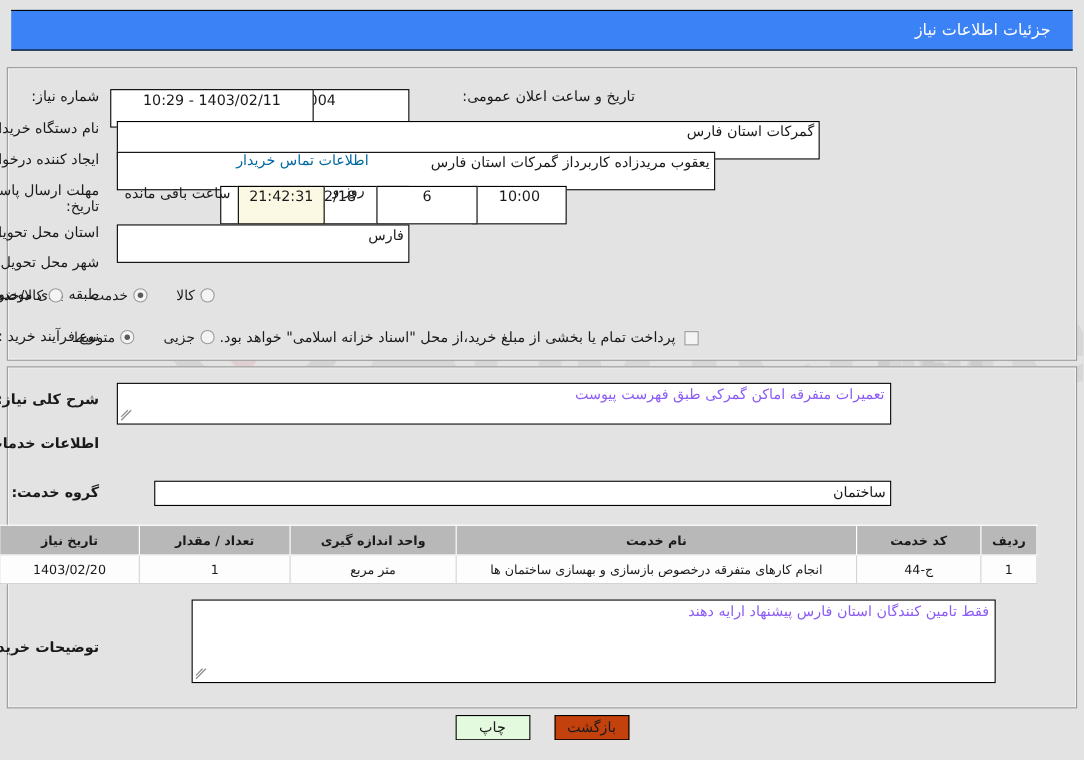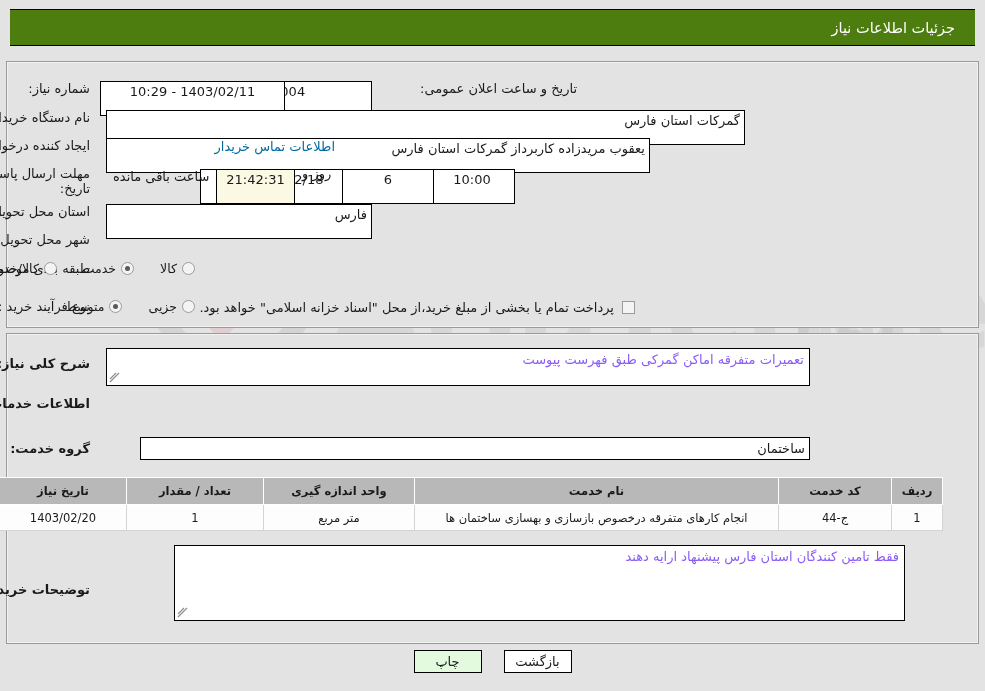--- a/index.html
+++ b/index.html
@@ -24,21 +24,21 @@
     width: 985px; height: 691px;
     pointer-events: none;
     z-index: 0;
   }
 
   
   .titlebar {
     position: absolute;
     left: 10px; top: 9px;
     width: 965px; height: 37px;
-    background: #4d7c0f;
+    background: #3b82f6;
     border-top: 1px solid #000;
     border-bottom: 1px solid #000;
     box-sizing: border-box;
     display: flex;
     align-items: center;
     justify-content: flex-start;
     z-index: 3;
   }
   .titlebar .t {
     color: #ffffff;
@@ -190,21 +190,21 @@
     color: #1a1a1a;
     height: 23px;
     min-width: 68px;
     padding: 0 10px;
     cursor: pointer;
     box-sizing: border-box;
     line-height: 21px;
     text-align: center;
     font-family: inherit;
   }
-  .btn.back  { background: #ffffff; }
+  .btn.back  { background: #c2410c; }
   .btn.print { background: #e3fadf; }
 </style>
 </head>
 <body>
 
 <div id="page">
 
   <svg class="watermark" viewBox="0 0 985 691" xmlns="http://www.w3.org/2000/svg">
     <g opacity="0.16">
       <path d="M150 215 L150 300 Q150 348 232 378 Q314 348 314 300 L314 215 Z" fill="#8c8c8c"></path>

